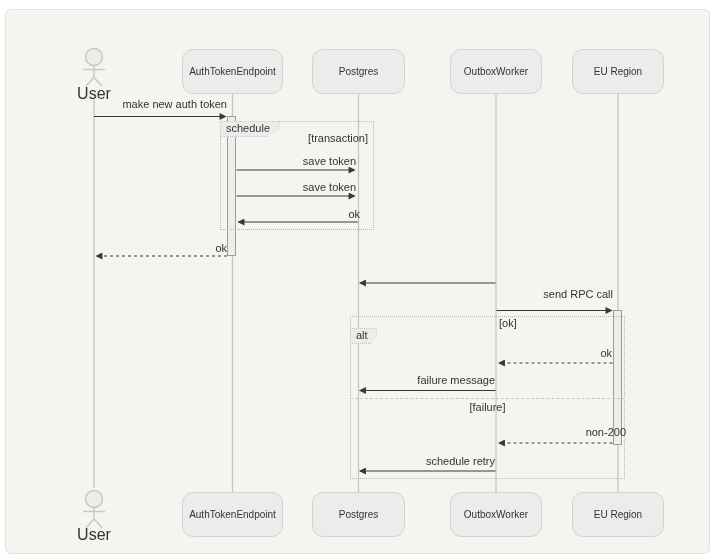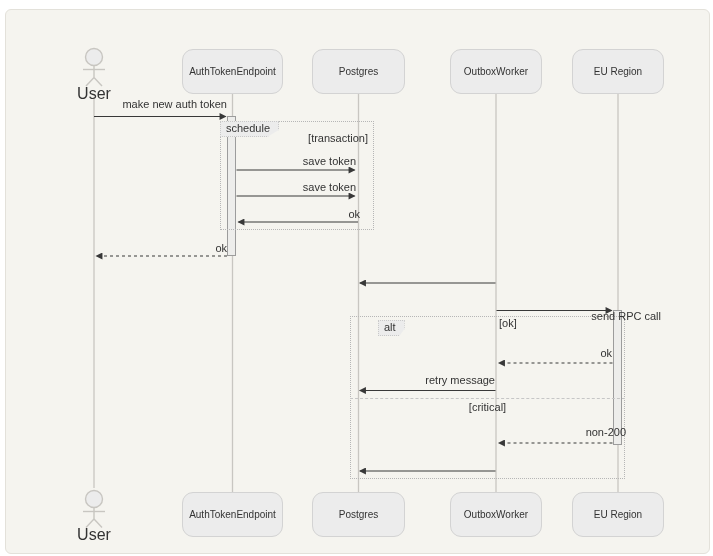--- a/index.html
+++ b/index.html
@@ -77,40 +77,41 @@
   </svg>
 
   <div class="activation" style="left:227px;top:116px;height:140px;"></div>
   <div class="activation" style="left:613px;top:310px;height:135px;"></div>
 
   <div class="frame" style="left:220px;top:121px;width:154px;height:109px;"></div>
   <div class="frame-label" style="left:220px;top:121px;">schedule</div>
   <div class="cond" style="left:256px;top:132px;width:112px;text-align:right;">[transaction]</div>
 
   <div class="frame" style="left:350px;top:316px;width:275px;height:163px;"></div>
-  <div class="frame-label" style="left:350px;top:320px;margin-left:28px;">alt</div>
+  <div class="frame-label" style="left:350px;top:328px;">alt</div>
   <div class="cond" style="left:499px;top:317px;text-align:center;">[ok]</div>
   <div class="divider" style="left:350px;top:398px;width:275px;"></div>
-  <div class="cond" style="left:350px;top:401px;width:275px;text-align:center;">[critical]</div>
+  <div class="cond" style="left:350px;top:401px;width:275px;text-align:center;">[failure]</div>
 
   <div class="pbox" style="left:182px;top:49px;width:101px;">AuthTokenEndpoint</div>
   <div class="pbox" style="left:312px;top:49px;width:93px;">Postgres</div>
   <div class="pbox" style="left:450px;top:49px;width:92px;">OutboxWorker</div>
   <div class="pbox" style="left:572px;top:49px;width:92px;">EU Region</div>
 
   <div class="pbox" style="left:182px;top:492px;width:101px;">AuthTokenEndpoint</div>
   <div class="pbox" style="left:312px;top:492px;width:93px;">Postgres</div>
   <div class="pbox" style="left:450px;top:492px;width:92px;">OutboxWorker</div>
   <div class="pbox" style="left:572px;top:492px;width:92px;">EU Region</div>
 
   <div class="actor-label" style="top:85px;">User</div>
   <div class="actor-label" style="top:526px;">User</div>
 
   <div class="msg" style="left:94px;top:98px;width:133px;">make new auth token</div>
   <div class="msg" style="left:236px;top:155px;width:120px;">save token</div>
   <div class="msg" style="left:236px;top:181px;width:120px;">save token</div>
   <div class="msg" style="left:238px;top:208px;width:122px;">ok</div>
   <div class="msg" style="left:95px;top:242px;width:132px;">ok</div>
-  <div class="msg" style="left:497px;top:310px;width:116px;padding-left:48px;">send RPC call</div>
+  <div class="msg" style="left:497px;top:288px;width:116px;">send RPC call</div>
   <div class="msg" style="left:498px;top:347px;width:114px;">ok</div>
-  <div class="msg" style="left:359px;top:374px;width:136px;">retry message</div>
+  <div class="msg" style="left:359px;top:374px;width:136px;">failure message</div>
   <div class="msg" style="left:498px;top:426px;width:128px;">non-200</div>
+  <div class="msg" style="left:359px;top:455px;width:136px;">schedule retry</div>
 </div>
 
 </body></html>

